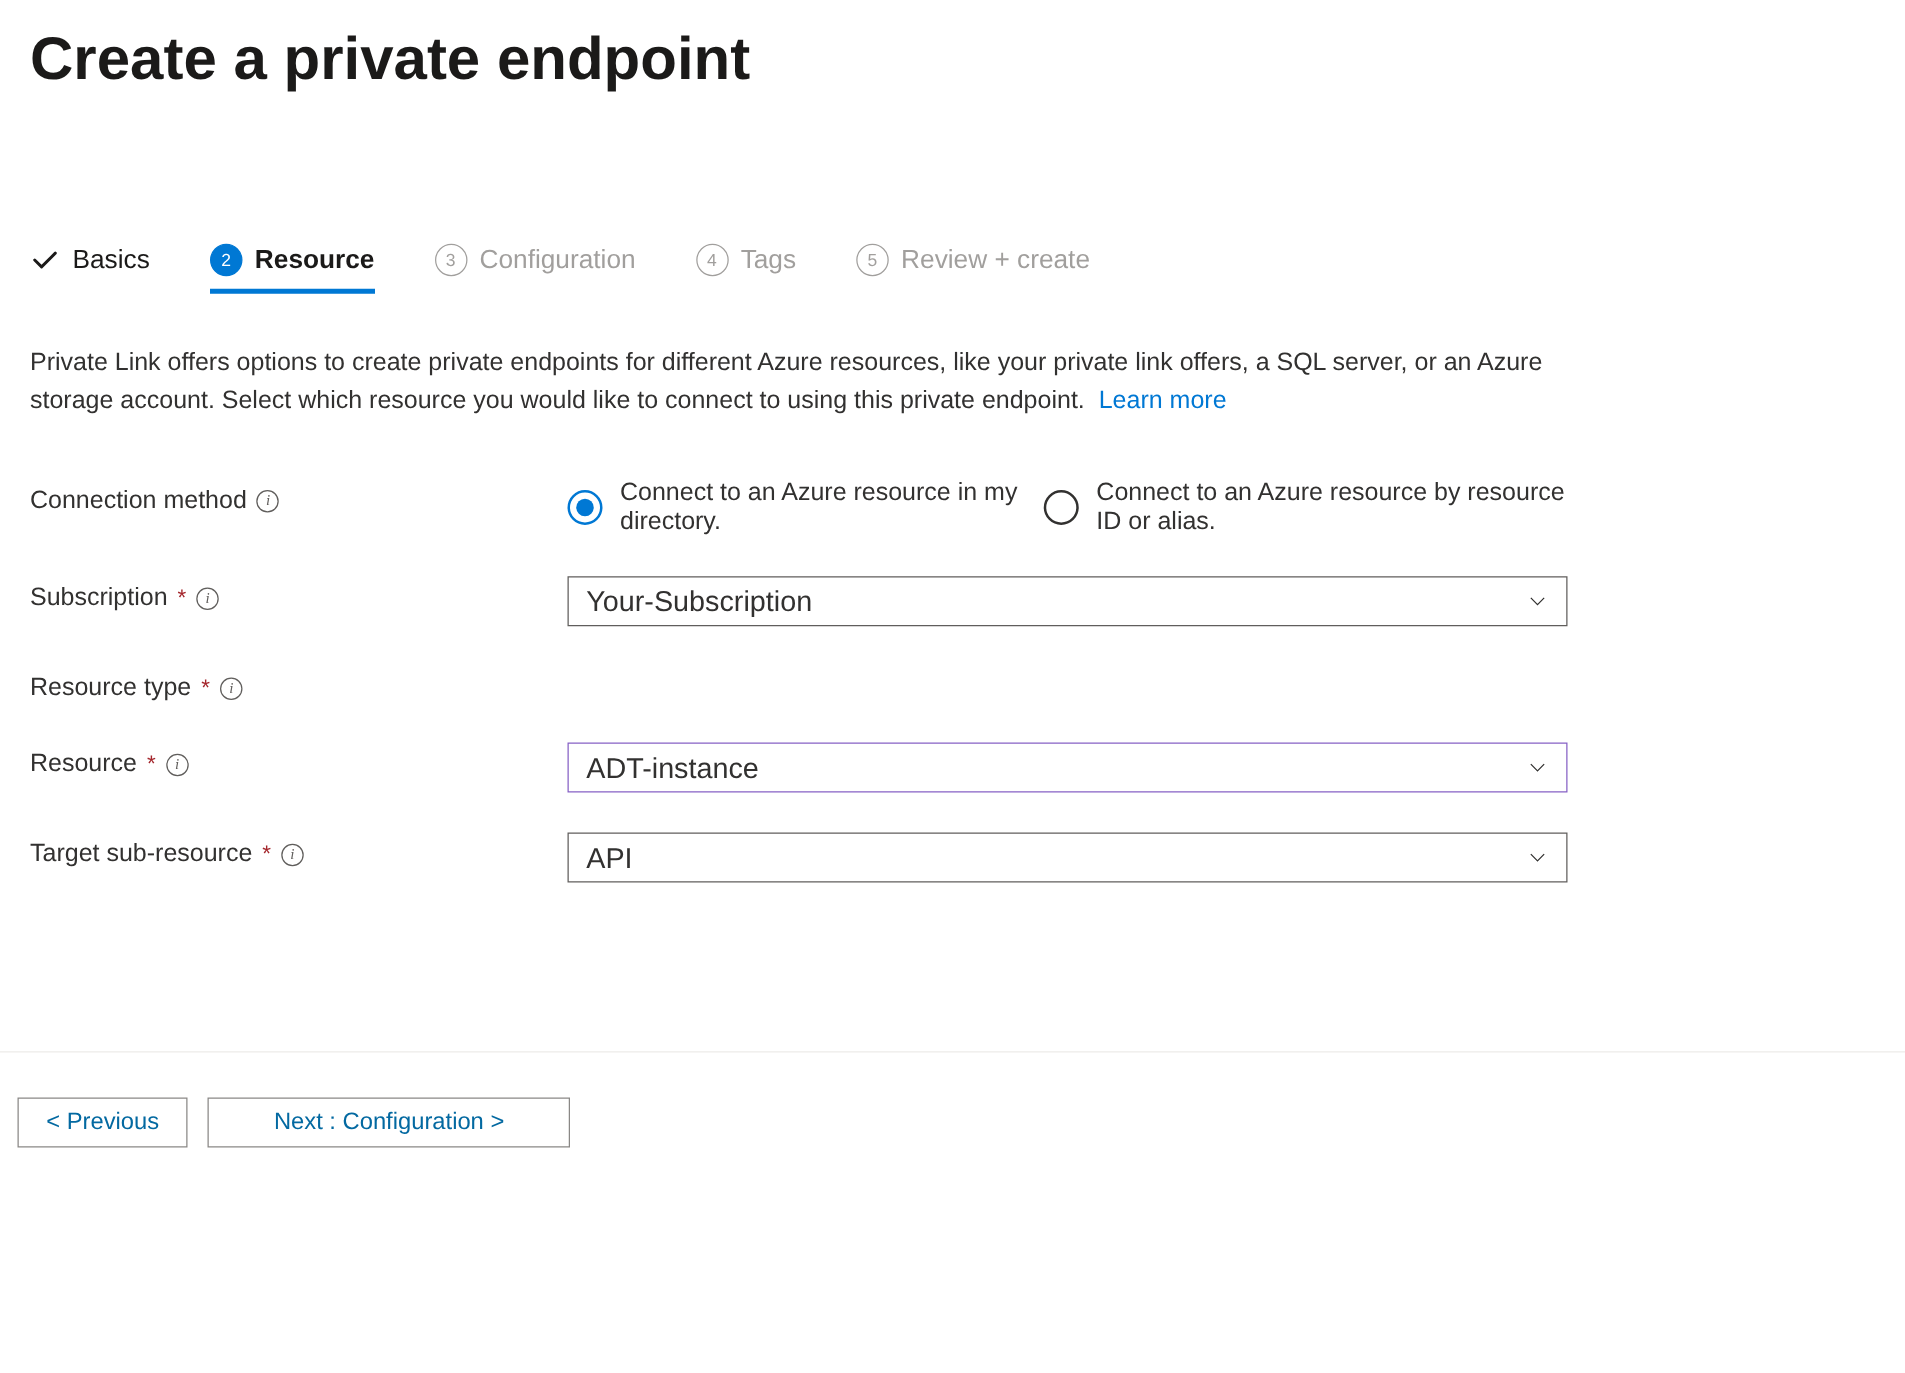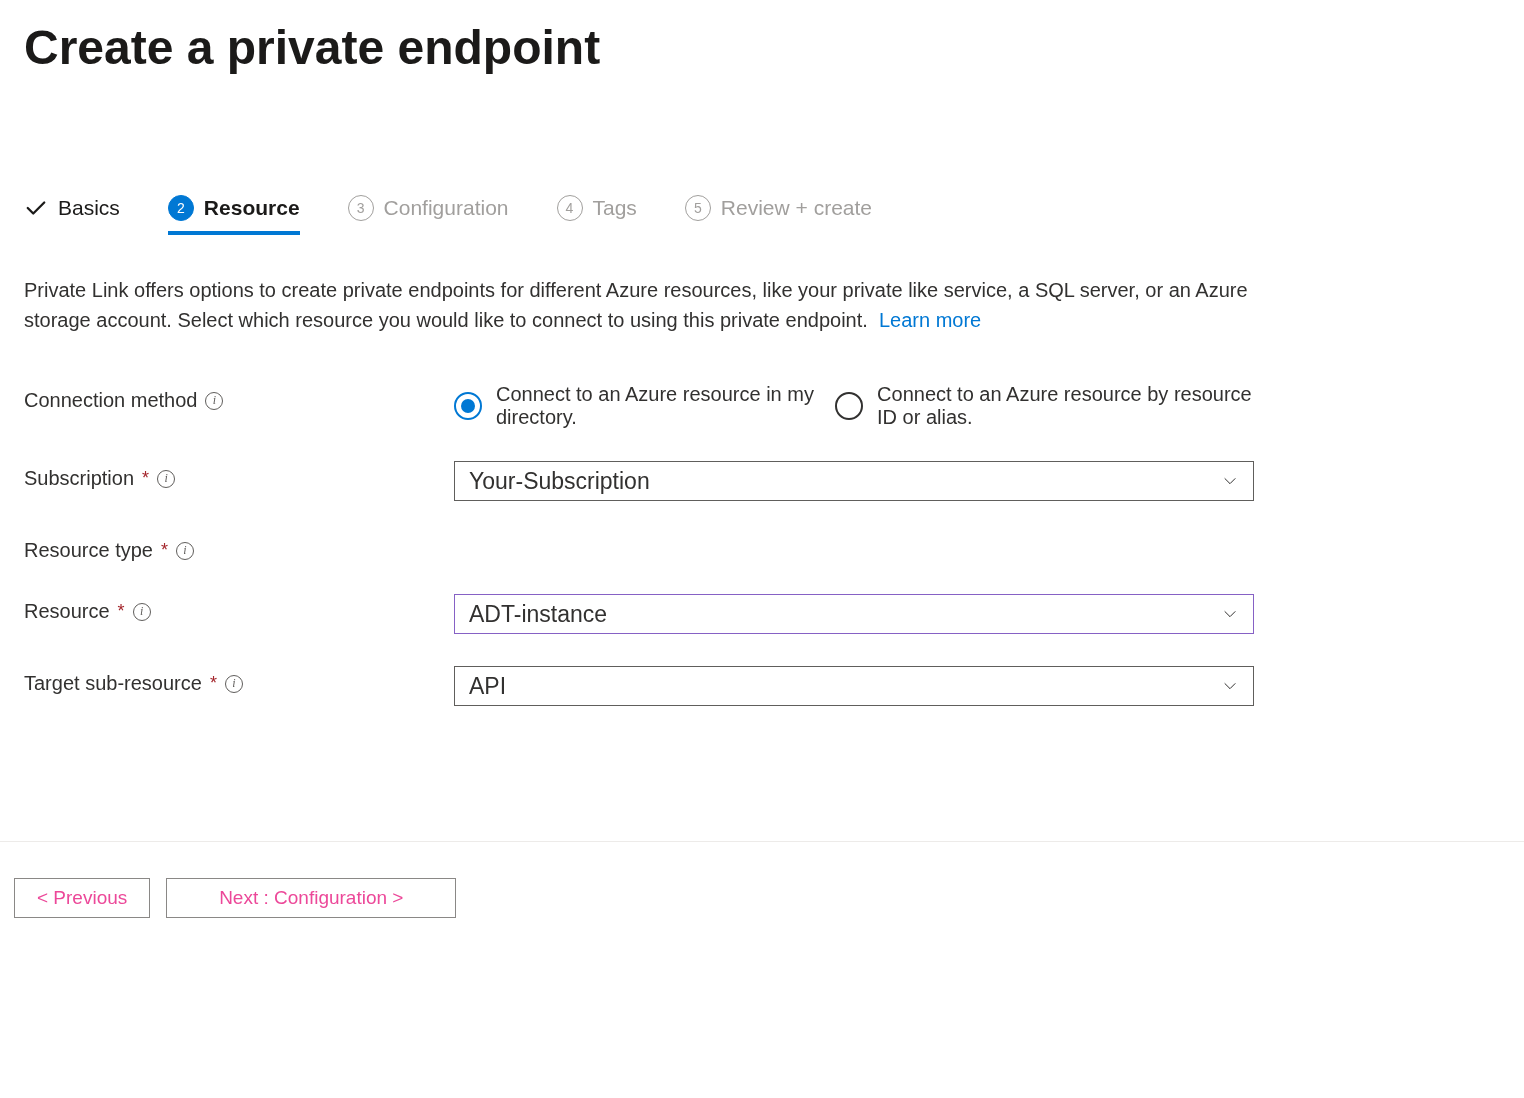--- a/index.html
+++ b/index.html
@@ -190,21 +190,21 @@
       padding: 36px 14px 0 14px;
       display: flex;
       gap: 16px;
     }
     .btn {
       height: 40px;
       padding: 0 22px;
       border: 1px solid #8a8886;
       background: #ffffff;
       font-size: 19px;
-      color: #ec4899;
+      color: #0369a1;
       cursor: pointer;
       font-family: inherit;
       display: inline-flex;
       align-items: center;
       justify-content: center;
     }
     .btn-next {
       min-width: 290px;
     }
   </style>
@@ -235,21 +235,21 @@
       <span class="tab-number">4</span>
       <span>Tags</span>
     </div>
     <div class="tab disabled">
       <span class="tab-number">5</span>
       <span>Review + create</span>
     </div>
   </div>
 
   <p class="description">
-    <span>Private Link offers options to create private endpoints for different Azure resources, like your private like service, a SQL server, or an Azure storage account. Select which resource you would like to connect to using this private endpoint.</span>&nbsp;&nbsp;<a href="#" class="learn-more">Learn more</a>
+    <span>Private Link offers options to create private endpoints for different Azure resources, like your private link offers, a SQL server, or an Azure storage account. Select which resource you would like to connect to using this private endpoint.</span>&nbsp;&nbsp;<a href="#" class="learn-more">Learn more</a>
   </p>
 
   <div class="form-row">
     <div class="form-label">
       <span>Connection method</span>
       <span class="info-icon">i</span>
     </div>
     <div class="form-control-area">
       <div class="radio-group">
         <label class="radio-option">

